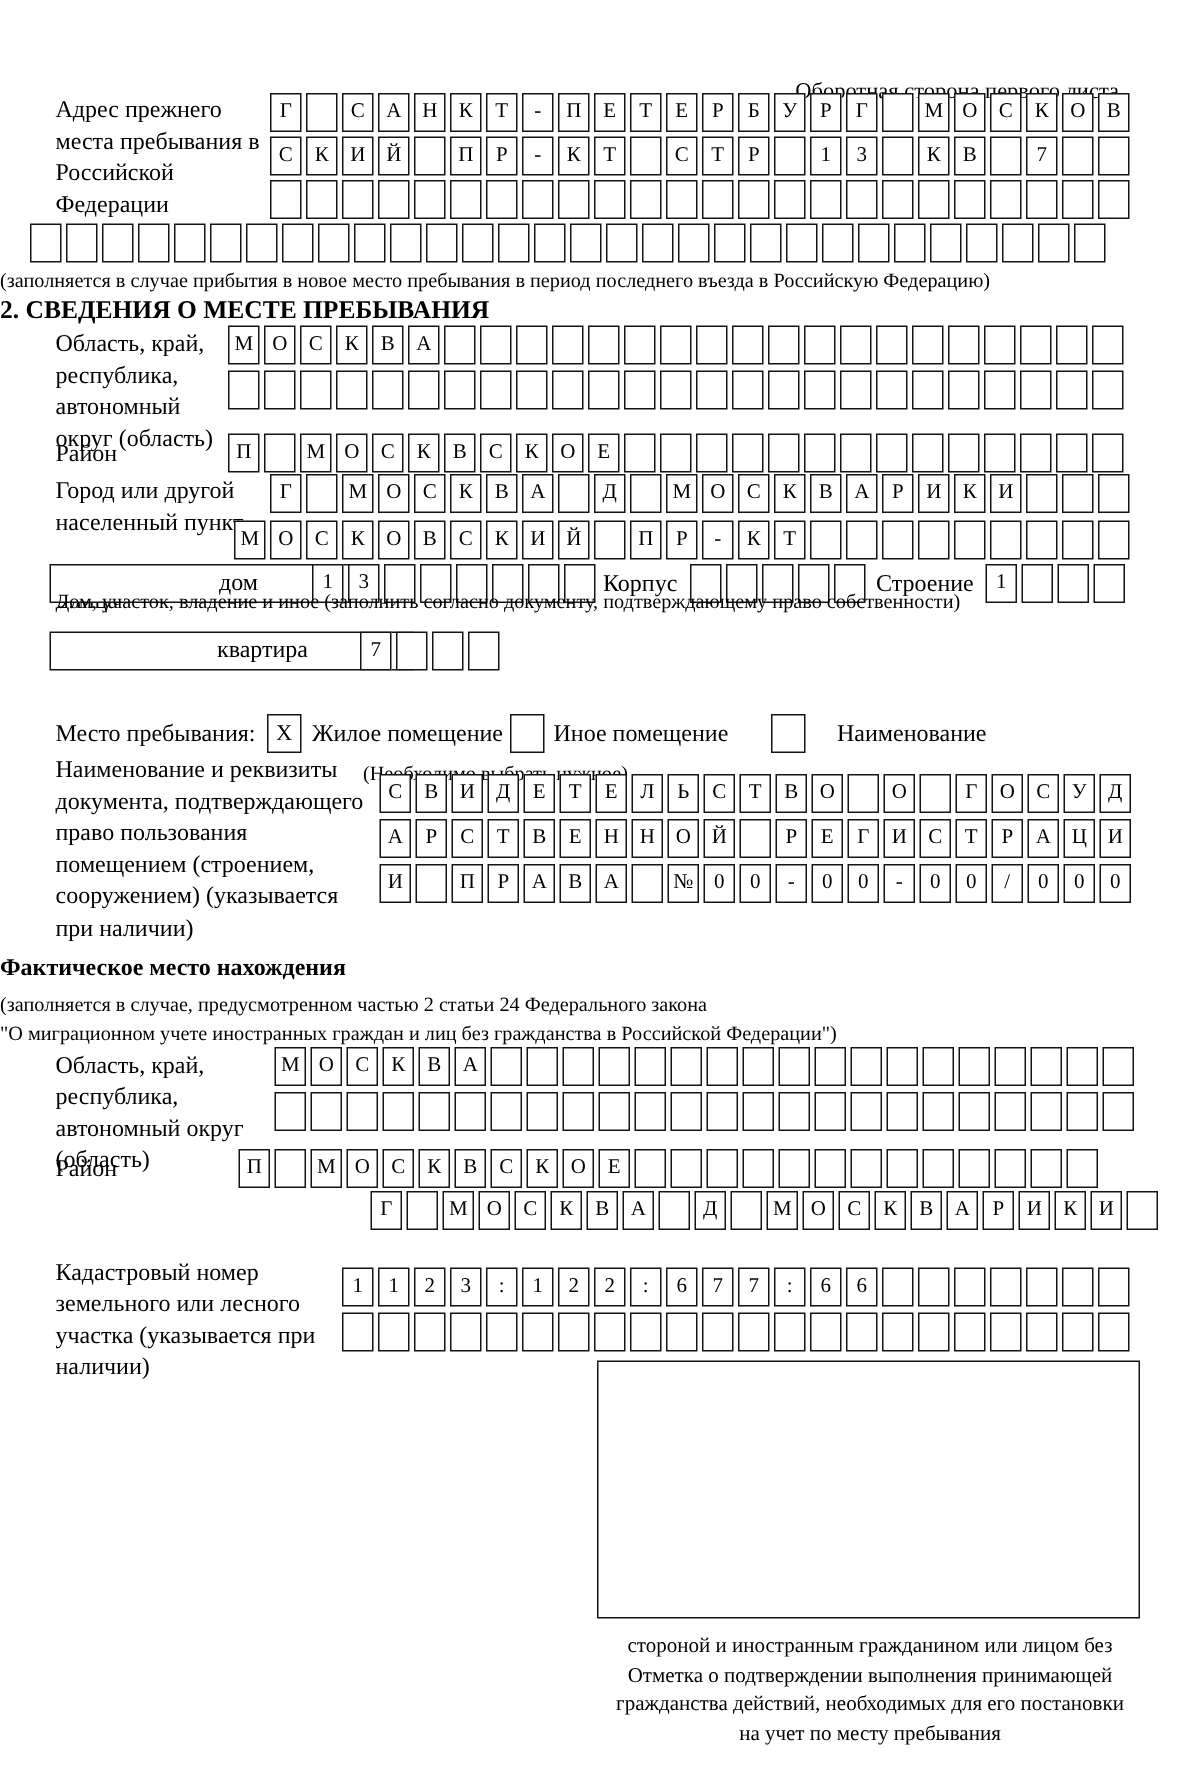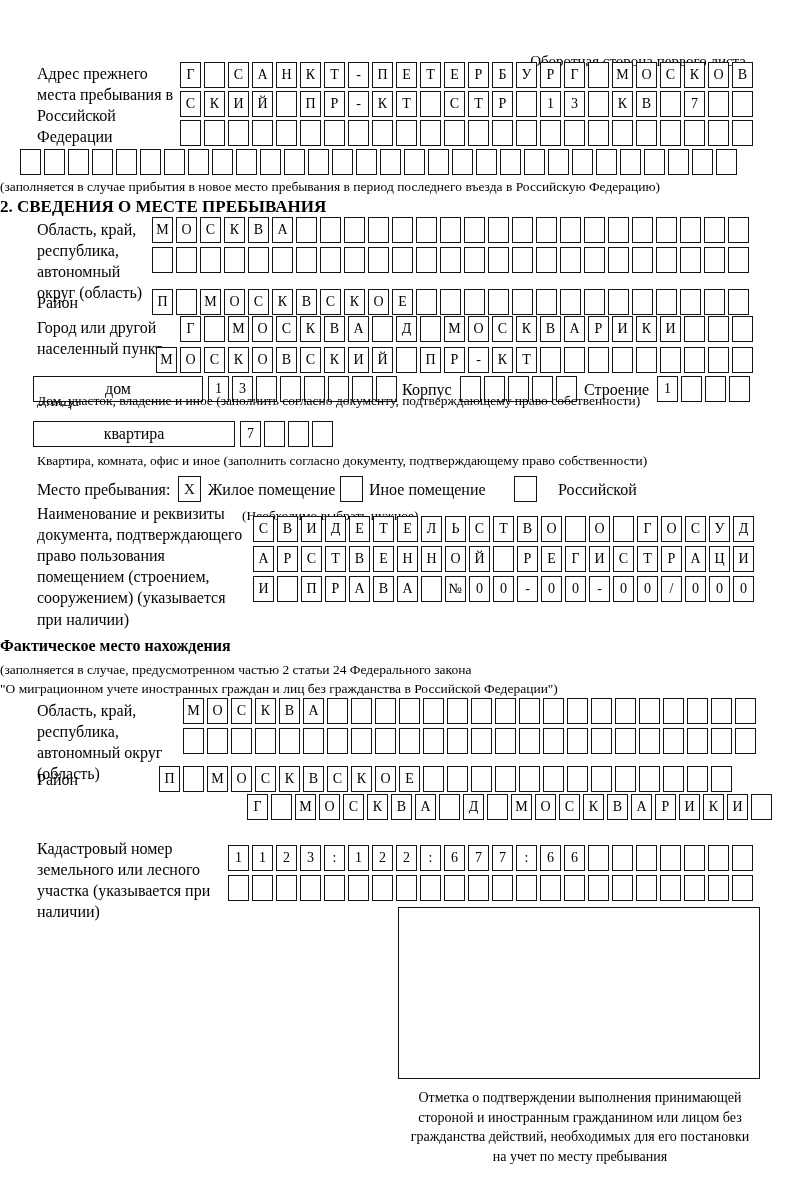--- a/index.html
+++ b/index.html
@@ -15,21 +15,21 @@
   .center{width:800px;left:0;}
   .bold{font-weight:bold;}
   .cellrow{display:flex;gap:3px;}
   .c{
     width:19px;height:24px;border:1.5px solid #141414;background:#fff;
     font-size:14px;line-height:24px;text-align:center;flex:0 0 auto;
     font-family:"Liberation Serif","DejaVu Serif",serif;
   }
   .wbox{
     border:1.5px solid #141414;height:24px;line-height:24px;
-    text-align:center;font-size:16px;background:#fff;
+    text-align:center;font-size:16px;background:#fff;padding-left:41px;
   }
   .chk{
     width:21px;height:24px;border:1.5px solid #141414;background:#fff;
     font-size:15px;line-height:24px;text-align:center;
   }
   .stamp{border:1.8px solid #141414;background:#fff;}
   .note4{font-size:14px;line-height:19.5px;text-align:center;}
 </style>
 </head>
 <body>
@@ -327,29 +327,28 @@
   <div class="abs small" style="left:37px;top:392px;">Дом, участок, владение и иное (заполнить согласно документу, подтверждающему право собственности)</div>
 
   <div class="abs wbox" style="left:33px;top:421px;width:200px;">квартира</div>
   <div class="abs cellrow" style="left:240px;top:421px;">
       <span class="c">7</span>
       <span class="c"></span>
       <span class="c"></span>
       <span class="c"></span>
     </div>
 
-  <div class="abs small" style="left:37px;top:452px;">Квартира, комната, офис и иное (заполнить согласно документу, подтверждающему право собственности)</div>
 
   <div class="abs lbl" style="left:37px;top:479px;">Место пребывания:</div>
   <div class="abs chk" style="left:178px;top:476px;">X</div>
   <div class="abs lbl" style="left:208px;top:479px;">Жилое помещение</div>
   <div class="abs chk" style="left:340px;top:476px;"></div>
   <div class="abs lbl" style="left:369px;top:479px;">Иное помещение</div>
   <div class="abs chk" style="left:514px;top:476px;"></div>
-  <div class="abs lbl" style="left:558px;top:479px;">Российской</div>
+  <div class="abs lbl" style="left:558px;top:479px;">Наименование</div>
   <div class="abs small" style="left:242px;top:507px;">(Необходимо выбрать нужное)</div>
 
   <div class="abs lbl" style="left:37px;top:503px;width:212px;">Наименование и реквизиты документа, подтверждающего право пользования помещением (строением, сооружением) (указывается при наличии)</div>
   <div class="abs cellrow" style="left:253px;top:516px;">
       <span class="c">С</span>
       <span class="c">В</span>
       <span class="c">И</span>
       <span class="c">Д</span>
       <span class="c">Е</span>
       <span class="c">Т</span>
@@ -573,19 +572,19 @@
       <span class="c"></span>
       <span class="c"></span>
       <span class="c"></span>
       <span class="c"></span>
       <span class="c"></span>
     </div>
 
   <div class="abs stamp" style="left:398px;top:907px;width:360px;height:170px;"></div>
 
   <div class="abs note4" style="left:370px;top:1088px;width:420px;">
+    <div>стороной и иностранным гражданином или лицом без</div>
     <div>Отметка о подтверждении выполнения принимающей</div>
-    <div>стороной и иностранным гражданином или лицом без</div>
     <div>гражданства действий, необходимых для его постановки</div>
     <div>на учет по месту пребывания</div>
   </div>
 
 </div>
 
 </body></html>

